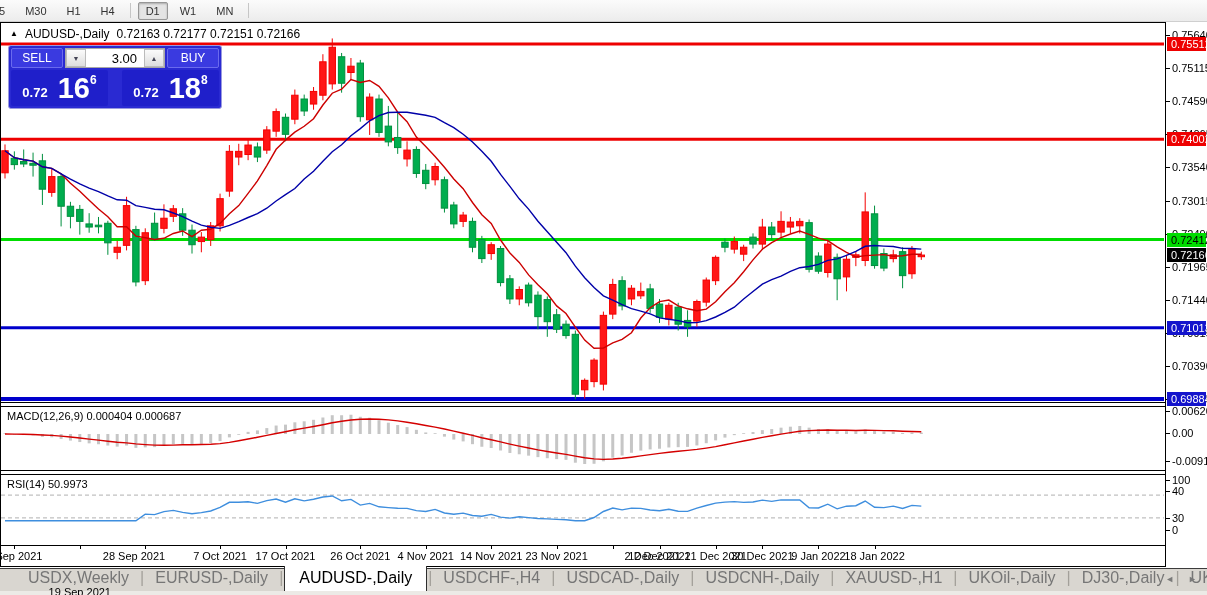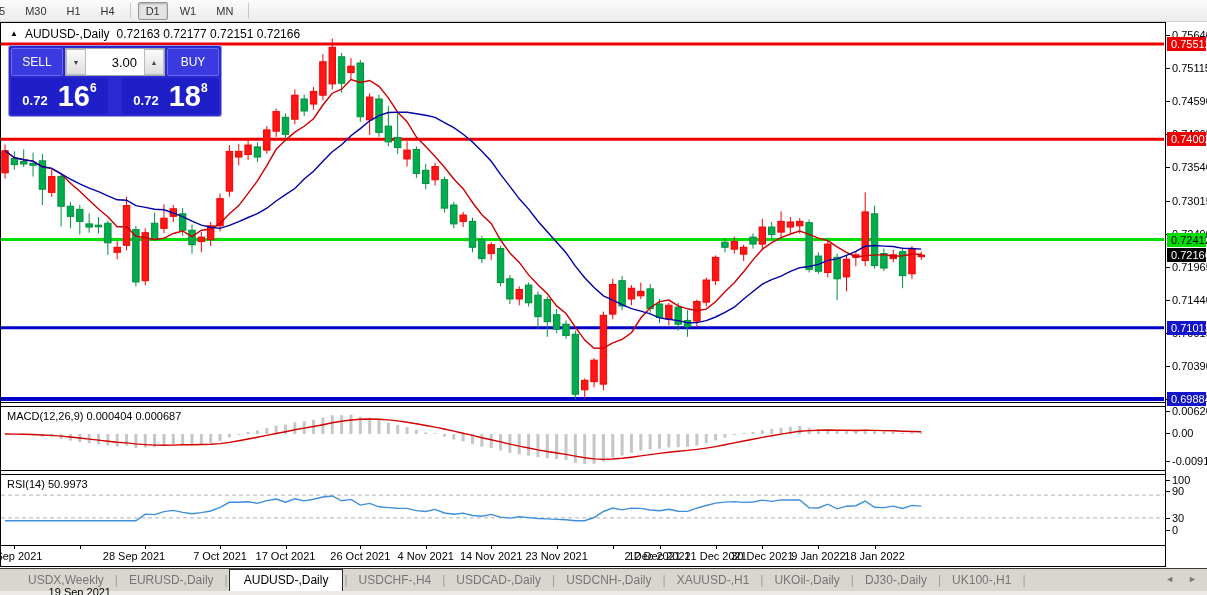--- a/index.html
+++ b/index.html
@@ -41,21 +41,21 @@
   }
   #split1 { top: 402px; } #split2 { top: 470px; }
   #rsibottom { position: absolute; left: 1px; top: 545px; width: 1164px; height: 1px; background: #000; z-index: 3; }
   .indlabel { position: absolute; left: 7px; font-size: 11px; color: #000; z-index: 4; }
   #macdlabel { top: 410px; } #rsilabel { top: 478px; }
   
   #tradepanel {
     position: absolute; left: 8px; top: 45px; width: 214px; z-index: 7;
     background: #2a2ad2; border: 1px solid #9a9ae0; border-radius: 3px; padding: 2px;
   }
-  #tp-row1 { display: flex; gap: 2px; height: 28px; }
+  #tp-row1 { display: flex; gap: 2px; height: 20px; }
   .tpbtn {
     flex: 0 0 52px; background: #3a3ae0; color: #fff; font-size: 12px;
     display: flex; align-items: center; justify-content: center;
     border: 1px solid #6a6aee; border-radius: 2px; cursor: default; font-family: inherit;
   }
   #tp-spin { flex: 1; display: flex; background: #fff; border: 1px solid #a8a8a8; }
   .spinbtn {
     width: 20px; background: linear-gradient(#fbfbfb, #dedede); border: 1px solid #bbb;
     color: #445; font-size: 7px; display: flex; align-items: center; justify-content: center; cursor: default;
   }
@@ -79,21 +79,21 @@
     padding: 0 0 0 4px; height: 14px; line-height: 14px; white-space: nowrap; z-index: 3;
   }
   
   #dateaxis { position: absolute; left: 1px; top: 547px; width: 1164px; height: 19px; background: #fff; z-index: 2; }
   .dlabel { position: absolute; top: 3px; font-size: 11px; color: #000; transform: translateX(-50%); white-space: nowrap; }
   .dtick { position: absolute; top: -2px; width: 1px; height: 4px; background: #000; }
   
   #tabbar {
     position: absolute; left: 0; top: 568px; width: 1207px; height: 23px;
     background: #d9d6d0; border-top: 1px solid #3c3c3c;
-    display: flex; align-items: flex-end; padding-left: 18px; font-size: 12px;
+    display: flex; align-items: flex-end; padding-left: 18px; font-size: 16px;
   }
   .tab { color: #767676; padding: 3px 10px 4px; cursor: default; white-space: nowrap; }
   .tab.active {
     background: #fff; color: #000; border: 1px solid #2e2e2e; border-bottom: none;
     padding: 3px 14px 5px; margin-bottom: 0; position: relative; top: 1px;
   }
   .tabsep { color: #a3a09a; padding: 0 1px 4px; }
   #tabarrows { position: absolute; right: 10px; top: 574px; display: flex; gap: 14px; z-index: 5; }
   #tabarrows span { font-size: 9px; color: #7a7a7a; cursor: default; }
   #bottomstrip { position: absolute; left: 0; top: 591px; width: 1207px; height: 4px; background: #eceae6; }
@@ -485,21 +485,21 @@
     <div class="pbadge" style="top: 15px; background: rgb(238, 0, 0); color: rgb(255, 255, 255);">0.75512</div>
     <div class="pbadge" style="top: 110.251px; background: rgb(238, 0, 0); color: rgb(255, 255, 255);">0.74002</div>
     <div class="pbadge" style="top: 210.548px; background: rgb(0, 221, 0); color: rgb(0, 0, 0);">0.72412</div>
     <div class="pbadge" style="top: 226.066px; background: rgb(0, 0, 0); color: rgb(255, 255, 255);">0.72166</div>
     <div class="pbadge" style="top: 298.797px; background: rgb(20, 20, 204); color: rgb(255, 255, 255);">0.71013</div>
     <div class="pbadge" style="top: 370.014px; background: rgb(20, 20, 204); color: rgb(255, 255, 255);">0.69884</div>
     <div class="pgl" style="top: 383px;">0.006201</div>
     <div class="pgl" style="top: 405px;">0.00</div>
     <div class="pgl" style="top: 433px;">-0.009197</div>
     <div class="pgl" style="top: 452px;">100</div>
-    <div class="pgl" style="top: 463px;">90</div>
+    <div class="pgl" style="top: 463px;">40</div>
     <div class="pgl" style="top: 490px;">30</div>
     <div class="pgl" style="top: 502px;">0</div>
   </div>
 <div id="dateaxis">
     <div class="dtick" style="left: 13.35px;"></div>
     <div class="dlabel" style="left: 13.35px;">9 Sep 2021</div>
     <div class="dtick" style="left: 78.8px;"></div>
     <div class="dlabel" style="left: 78.8px; margin-top: 36px;">19 Sep 2021</div>
     <div class="dtick" style="left: 144.25px;"></div>
     <div class="dlabel" style="left: 133px;">28 Sep 2021</div>

